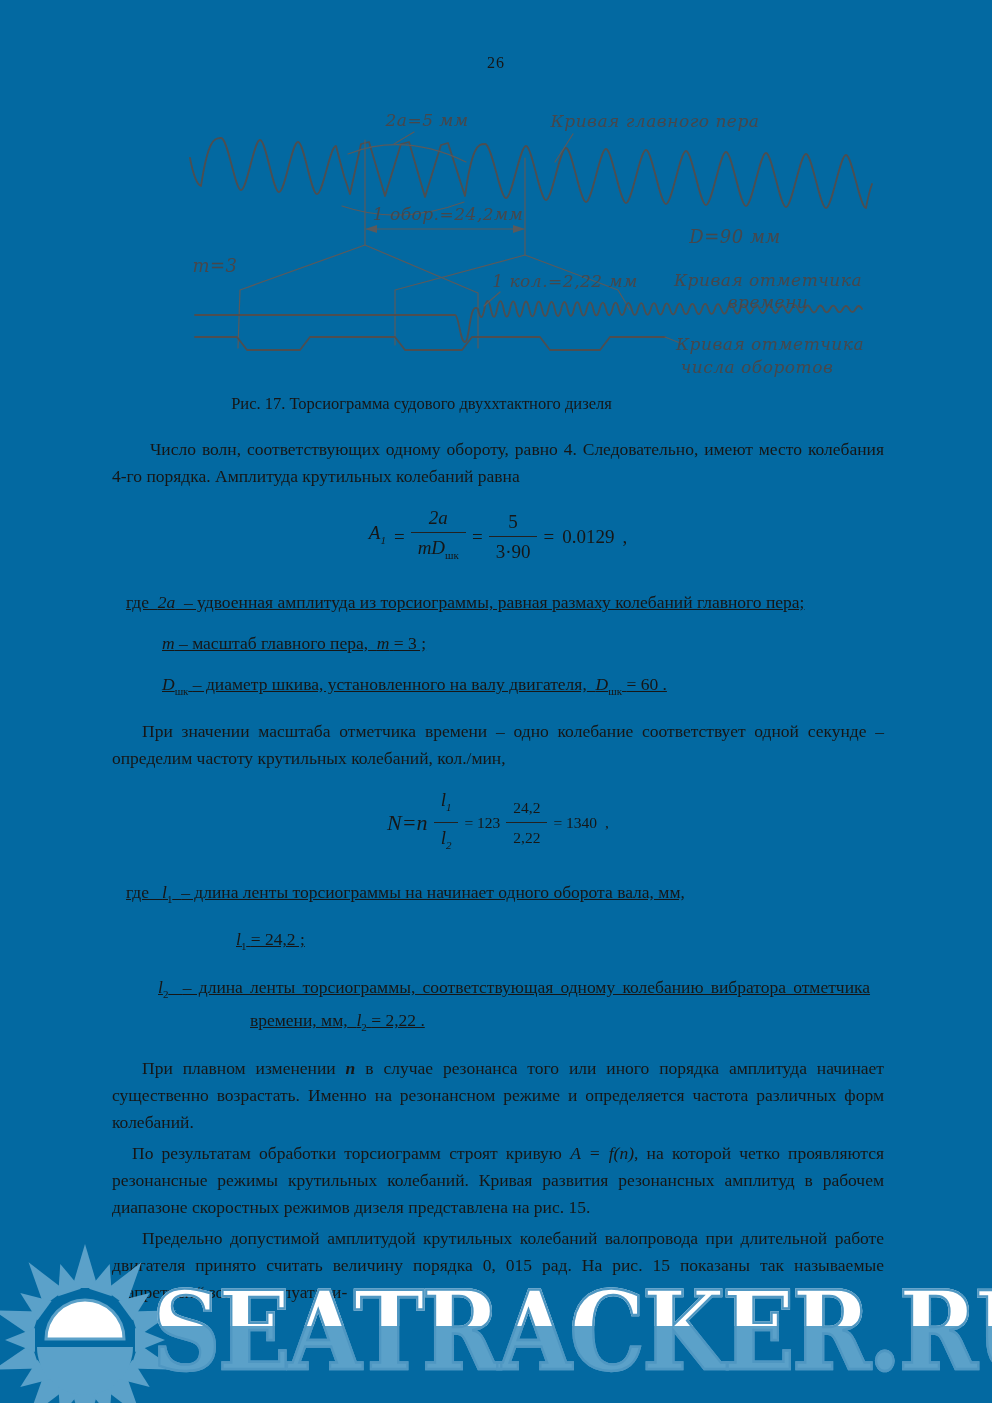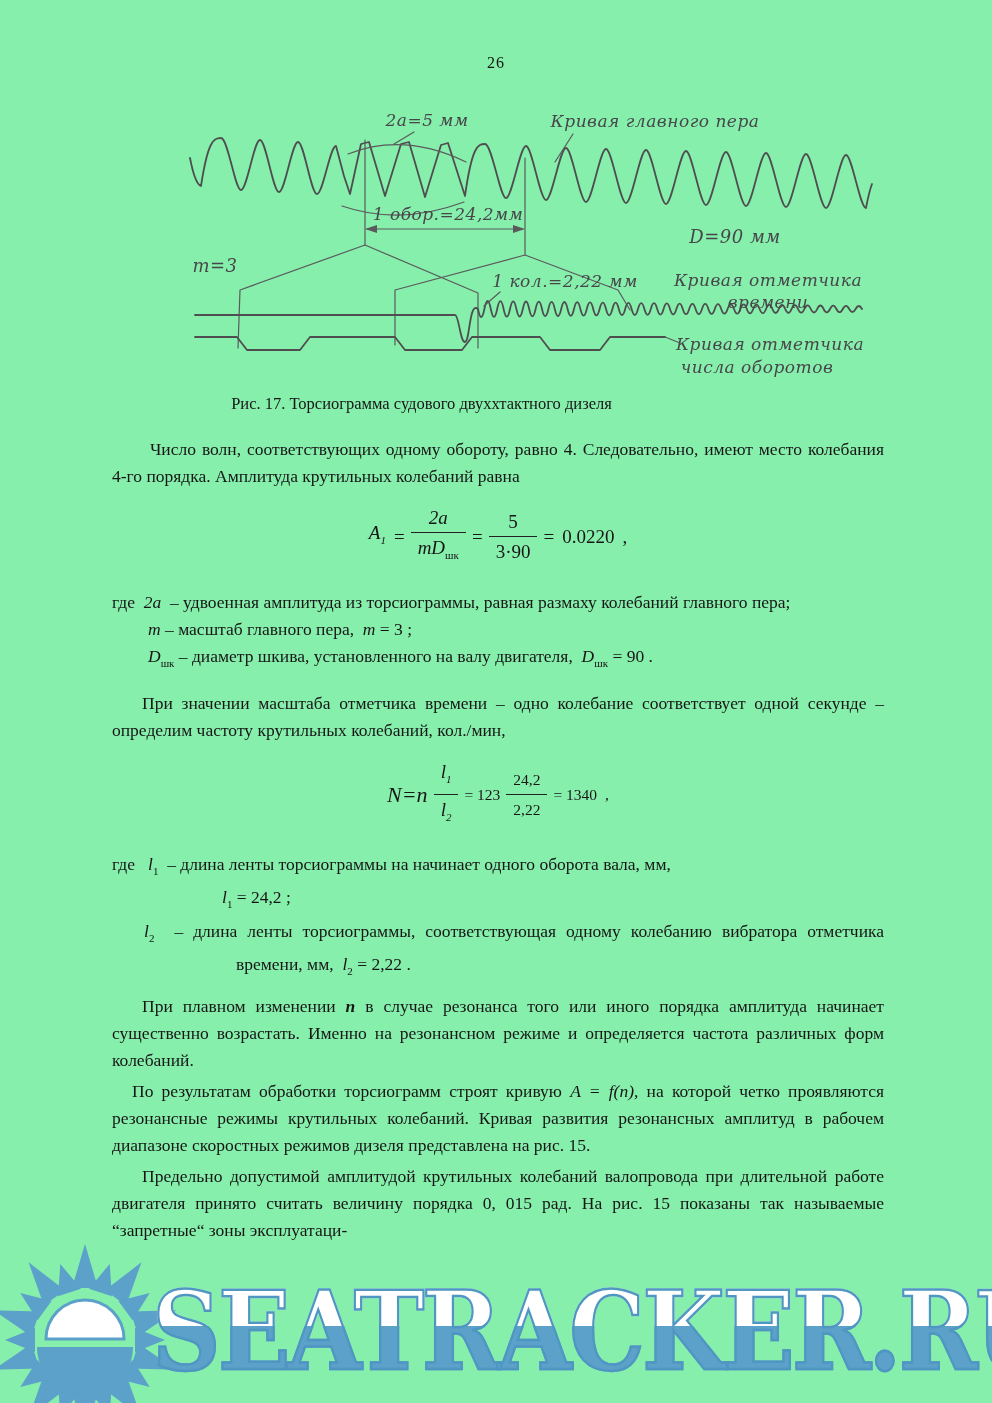--- a/index.html
+++ b/index.html
@@ -1,16 +1,16 @@
 <!DOCTYPE html>
 <html><head>
 <meta charset="utf-8">
 <style>
   html,body{margin:0;padding:0;background:#e8e8e8;}
-  .page{position:relative;width:992px;height:1403px;background:#86efac;overflow:hidden;
+  .page{position:relative;width:992px;height:1403px;background:#0369a1;overflow:hidden;
         font-family:"Liberation Serif","DejaVu Serif",serif;color:#161616;}
   .pagenum{position:absolute;top:54px;left:0;width:992px;text-align:center;font-size:16px;letter-spacing:1px;}
   
   .fig{position:absolute;left:148px;top:98px;width:760px;height:295px;}
   .fig svg{display:block;}
   .fig path,.fig line{fill:none;stroke:#4e4e50;stroke-width:1.8;stroke-linecap:round;stroke-linejoin:round;}
   .fig .thin{stroke:#5a5a5c;stroke-width:1.2;}
   .fig .arrowhead{fill:#5a5a5c;stroke:none;}
   .fig text{fill:#47474b;font-family:"DejaVu Serif",serif;font-style:italic;font-size:17px;letter-spacing:.5px;}
   .fig text.big{font-size:18px;}
@@ -29,21 +29,21 @@
            font-style:italic;font-size:19px;margin:14px 0 20px 0;}
   .formula .gap{width:8px;}
   .frac{display:inline-flex;flex-direction:column;align-items:center;vertical-align:middle;margin:0 6px;}
   .frac .num{padding:0 7px 1px 7px;}
   .frac .den{border-top:1.5px solid #222;padding:1px 7px 0 7px;}
   .rm{font-style:normal;}
   .f2-big{font-size:22px;}
   .f2-small{font-size:15.5px;font-style:normal;text-align:center;}
   .f2-small .frac .den{border-top:1.2px solid #222;}
   
-  .def{margin:0;}
+  .def{margin:14px;text-decoration:underline;}
   .def1{padding-left:98px;text-indent:-98px;}
   .def2{padding-left:98px;text-indent:-62px;}
   .def3{padding-left:124px;text-indent:-92px;}
   .defline2{padding-left:110px;}
   
   .wm-text{position:absolute;left:152px;top:1268px;white-space:nowrap;
            font-family:"DejaVu Serif",serif;font-weight:bold;font-size:108px;letter-spacing:-3px;
            transform:scaleX(.88);transform-origin:left center;
            background:linear-gradient(to bottom,#ffffff 0%,#ffffff 46%,#5ba1c9 46%,#5ba1c9 100%);
            -webkit-background-clip:text;background-clip:text;color:transparent;
@@ -115,36 +115,36 @@
         <span class="num">2a</span>
         <span class="den"><span>mD</span><sub class="rm">шк</sub></span>
       </span>
       <span class="rm">=</span>
       <span class="frac rm">
         <span class="num">5</span>
         <span class="den">3·90</span>
       </span>
       <span class="rm">=</span>
       <span class="gap"></span>
-        <span class="rm">0.0220</span>
+        <span class="rm">0.0129</span>
       <span class="gap"></span>
         <span class="rm">,</span>
     </div>
 
     <div class="def def1">
       <span>где</span>&nbsp;&nbsp;<span class="it">2a</span>&nbsp;
       <span>– удвоенная амплитуда из торсиограммы, равная размаху колебаний главного пера;</span>
     </div>
     <div class="def def2">
       <span class="it">m</span> <span>– масштаб главного пера,</span>&nbsp;
       <span class="it">m</span> <span>= 3 ;</span>
     </div>
     <div class="def def2">
       <span class="it">D</span><sub>шк</sub> <span>– диаметр шкива, установленного на валу двигателя,</span>&nbsp;
-      <span class="it">D</span><sub>шк</sub> <span>= 90 .</span>
+      <span class="it">D</span><sub>шк</sub> <span>= 60 .</span>
     </div>
 
     <p class="para ind30" style="margin-top:14px;"><span>При значении масштаба отметчика времени – одно колебание соответствует одной секунде – определим частоту крутильных колебаний, кол./мин,</span></p>
 
     <div class="formula">
       <span class="f2-big">N=n</span>
       <span class="frac" style="font-size:19px;">
         <span class="num"><span>l</span><sub>1</sub></span>
         <span class="den"><span>l</span><sub>2</sub></span>
       </span>

